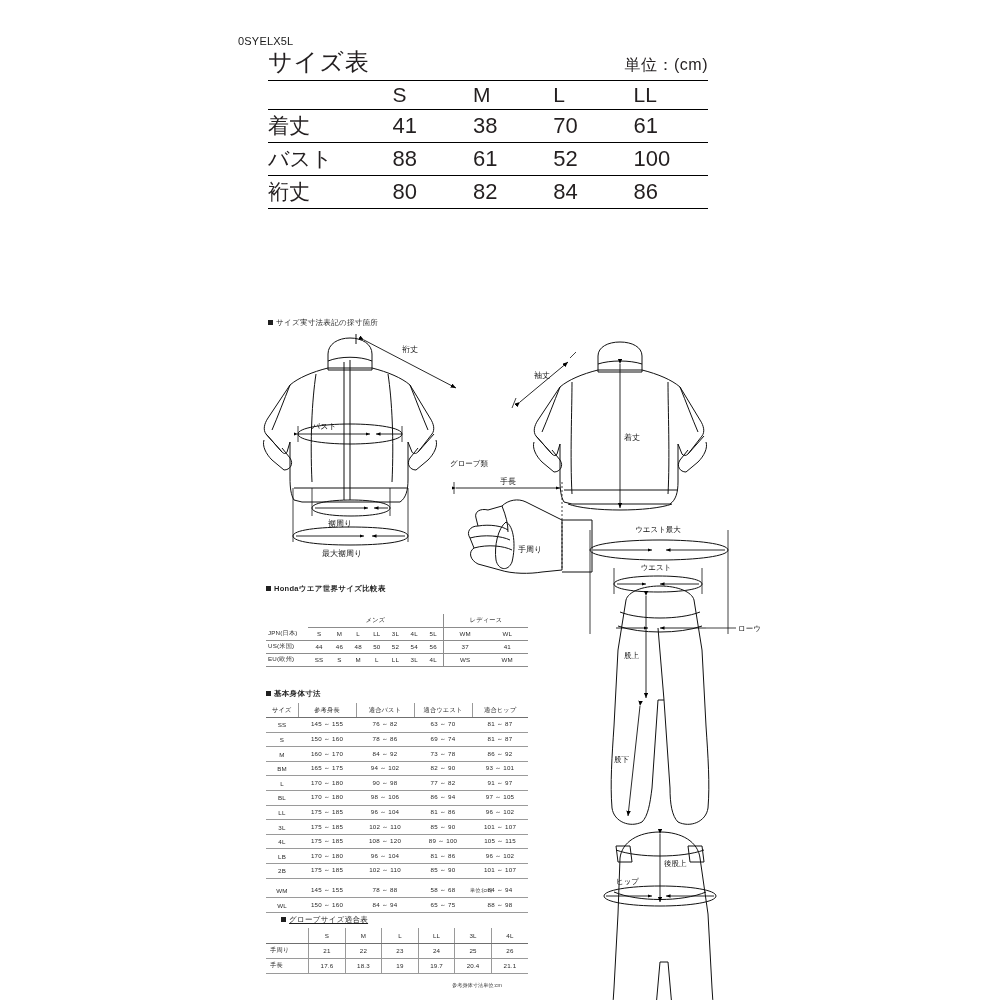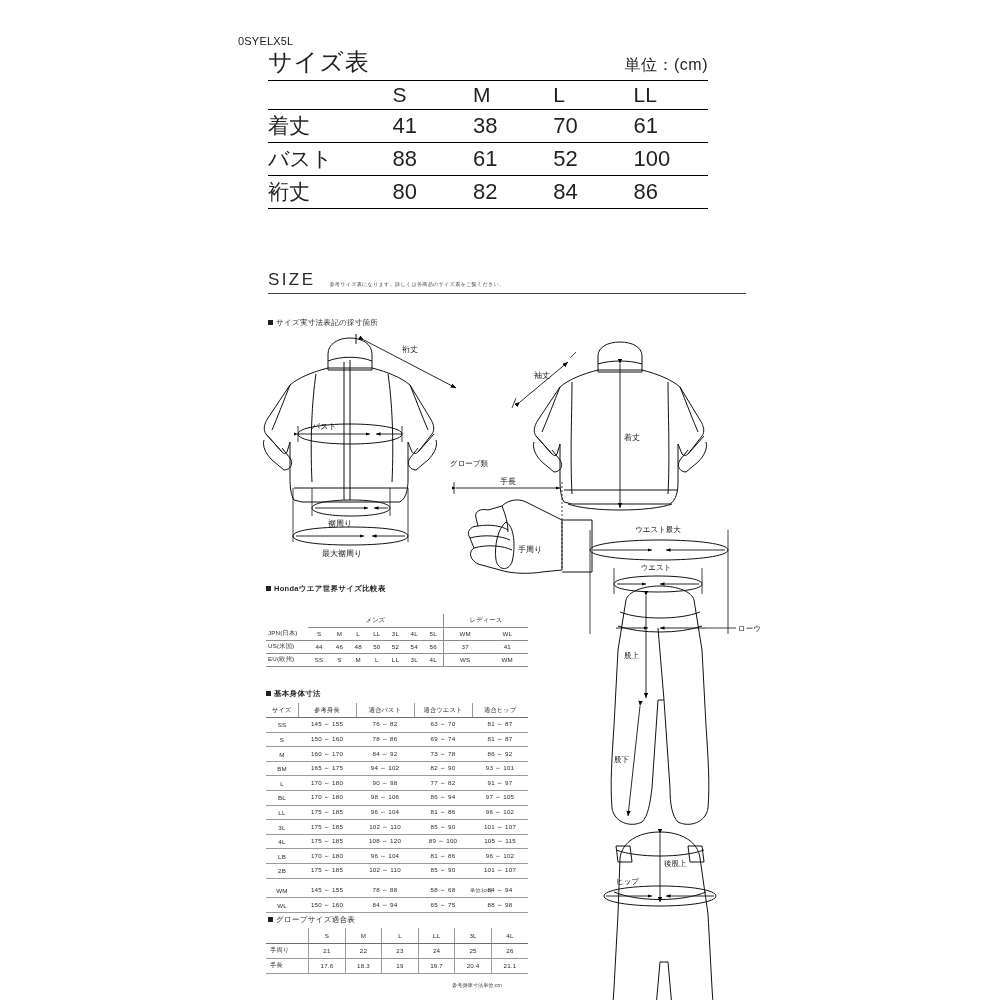--- a/index.html
+++ b/index.html
@@ -82,21 +82,21 @@
   }
   .blk-heading .sq {
     display: inline-block;
     width: 5px; height: 5px;
     background: #1f1f1f;
     margin-right: 3px;
   }
   #h-measure { left: 268px; top: 318px; }
   #h-honda  { left: 266px; top: 584px; font-weight: bold; }
   #h-body   { left: 266px; top: 689px; font-weight: bold; }
-  #h-glove  { left: 268px; top: 915px; }
+  #h-glove  { left: 281px; top: 915px; text-decoration: underline; }
 
   
   #illus {
     position: absolute;
     left: 260px; top: 330px;
     width: 500px; height: 672px;
   }
   #illus svg { display: block; }
 
   
@@ -193,24 +193,20 @@
           <td class="rowlabel">裄丈</td>
           <td class="cell">80</td>
           <td class="cell">82</td>
           <td class="cell">84</td>
           <td class="cell">86</td>
         </tr>
       </tbody>
     </table>
   </div>
 
-  <div id="size-section-header">
-    <div id="size-word">SIZE</div>
-    <div id="size-note">参考サイズ表になります。詳しくは各商品のサイズ表をご覧ください。</div>
-  </div>
 
   <div class="blk-heading" id="h-measure"><span class="sq"></span><span>サイズ実寸法表記の採寸箇所</span></div>
 
   <div id="illus">
     <svg width="500" height="672" viewBox="0 0 500 672" xmlns="http://www.w3.org/2000/svg">
       <defs>
         <marker id="ah" markerWidth="7" markerHeight="7" refX="6" refY="2.5" orient="auto">
           <path d="M0,0 L6,2.5 L0,5 z" fill="#000"></path>
         </marker>
         <marker id="ahs" markerWidth="6" markerHeight="6" refX="5" refY="2" orient="auto">

